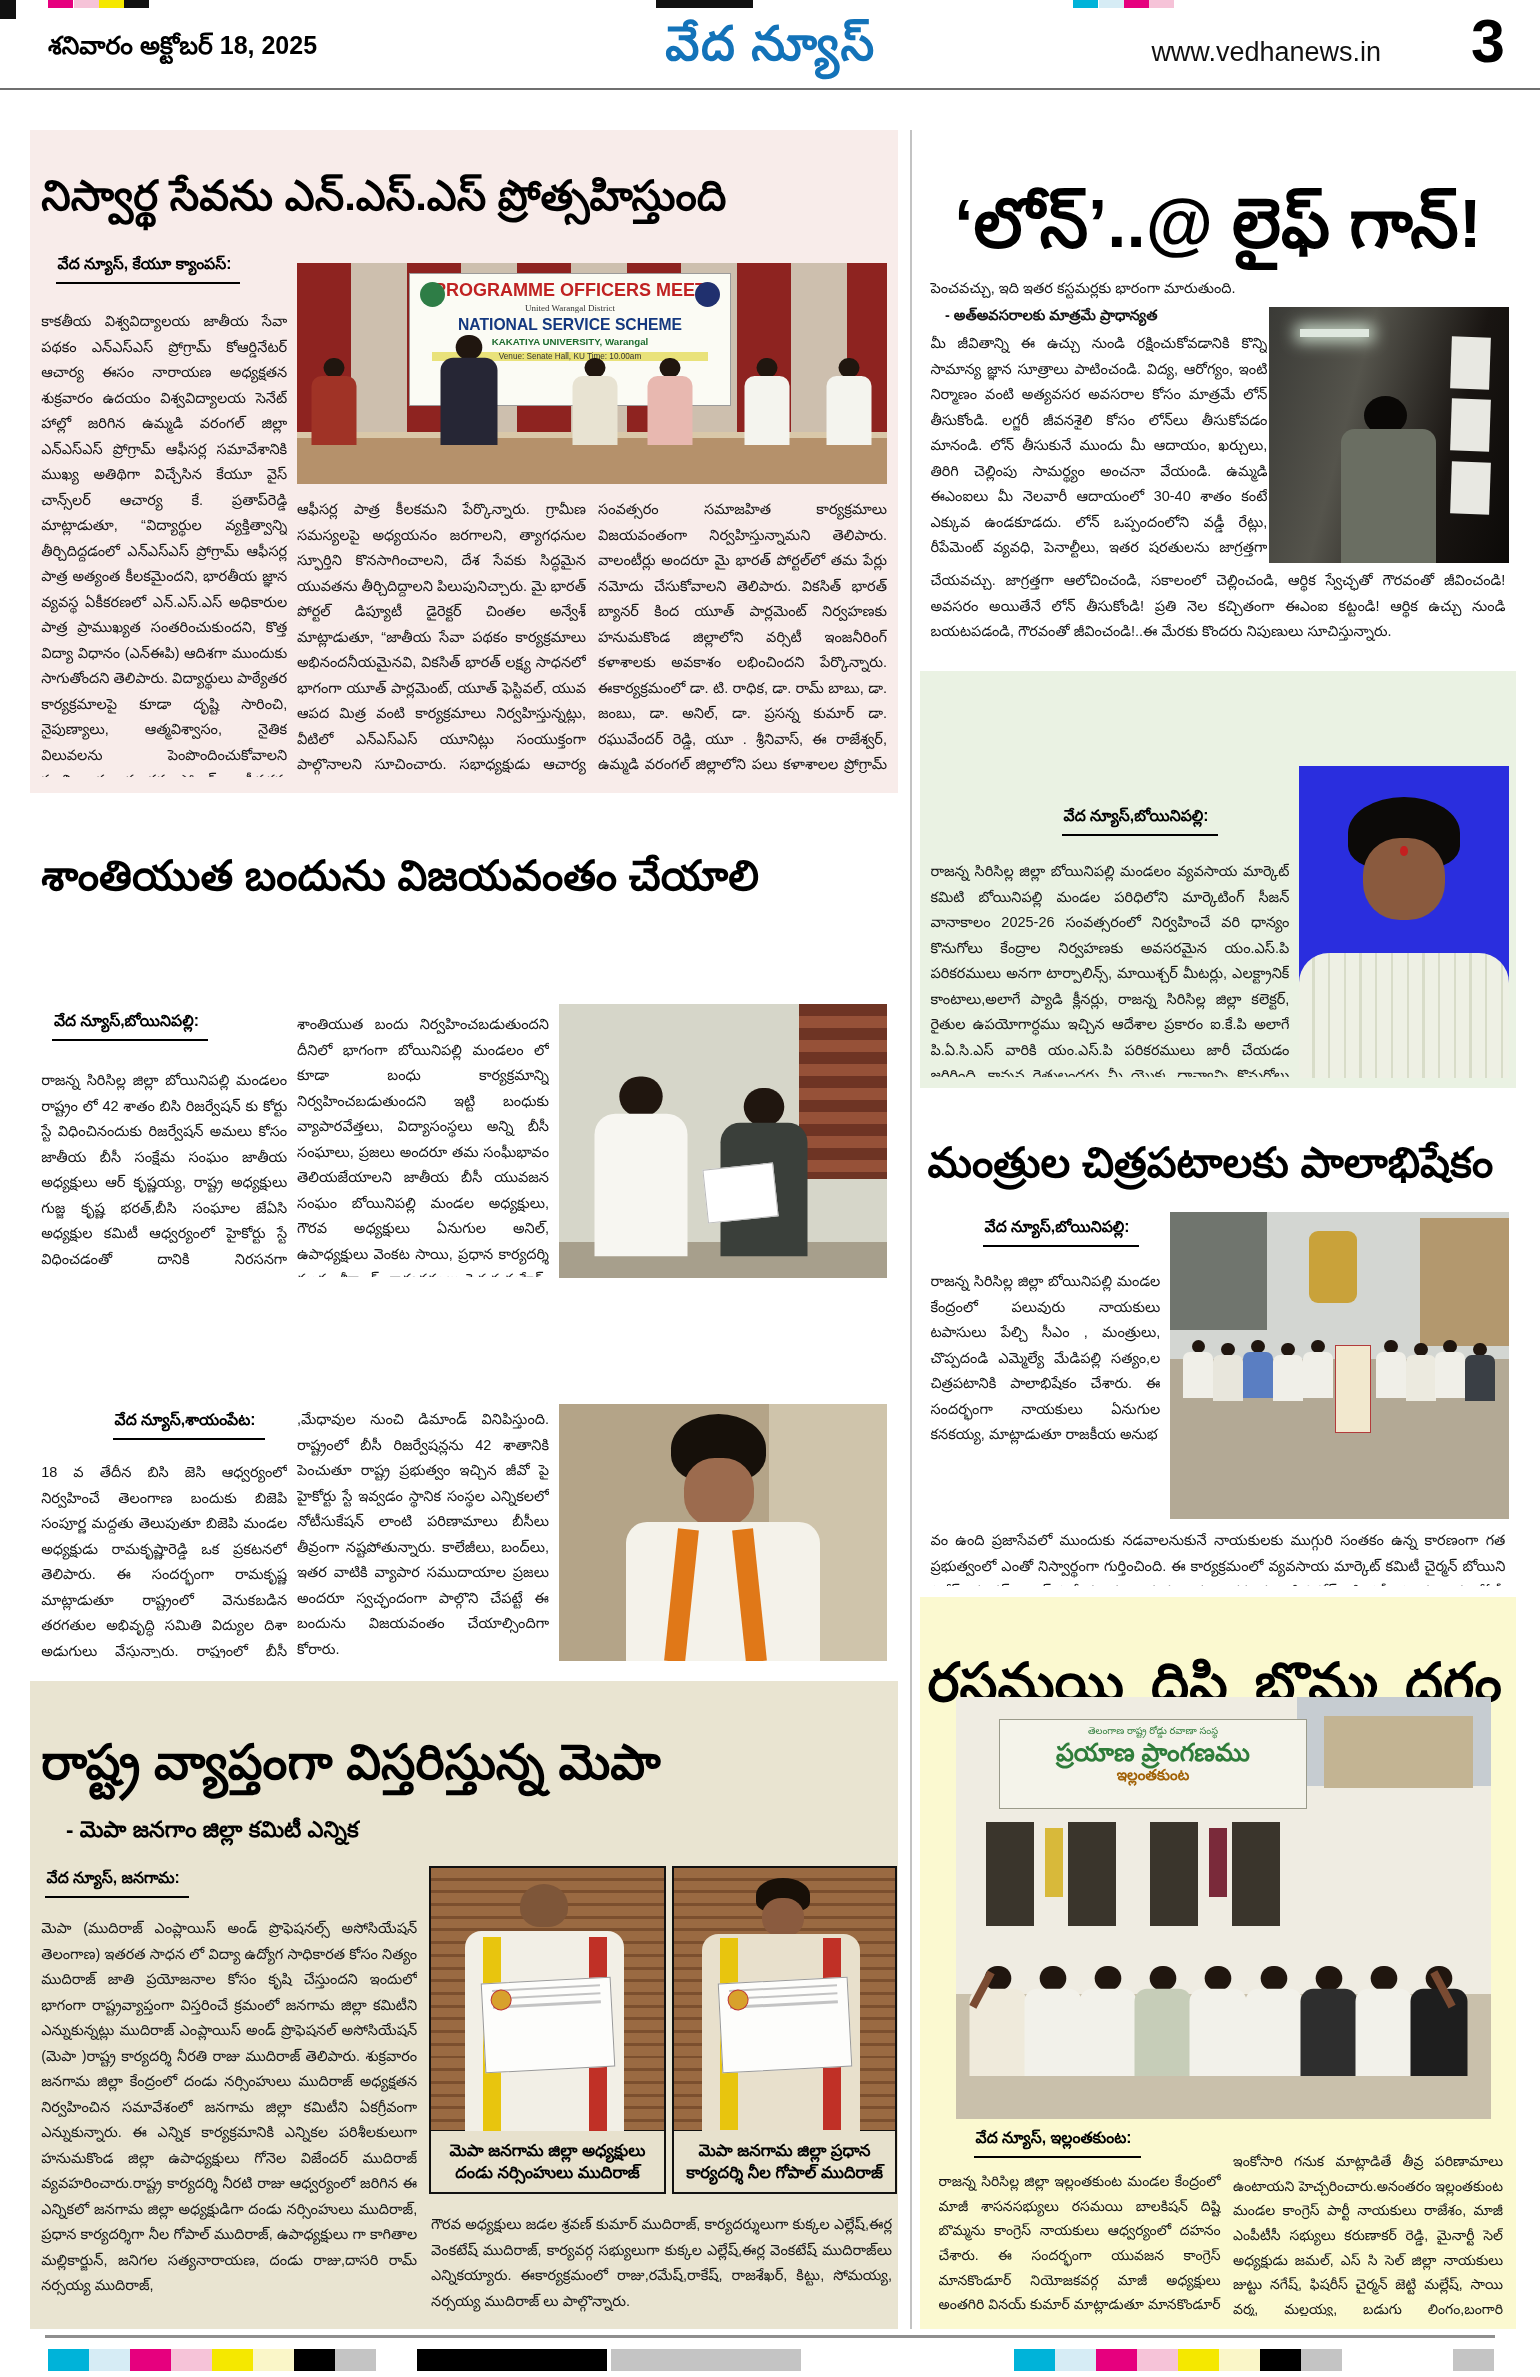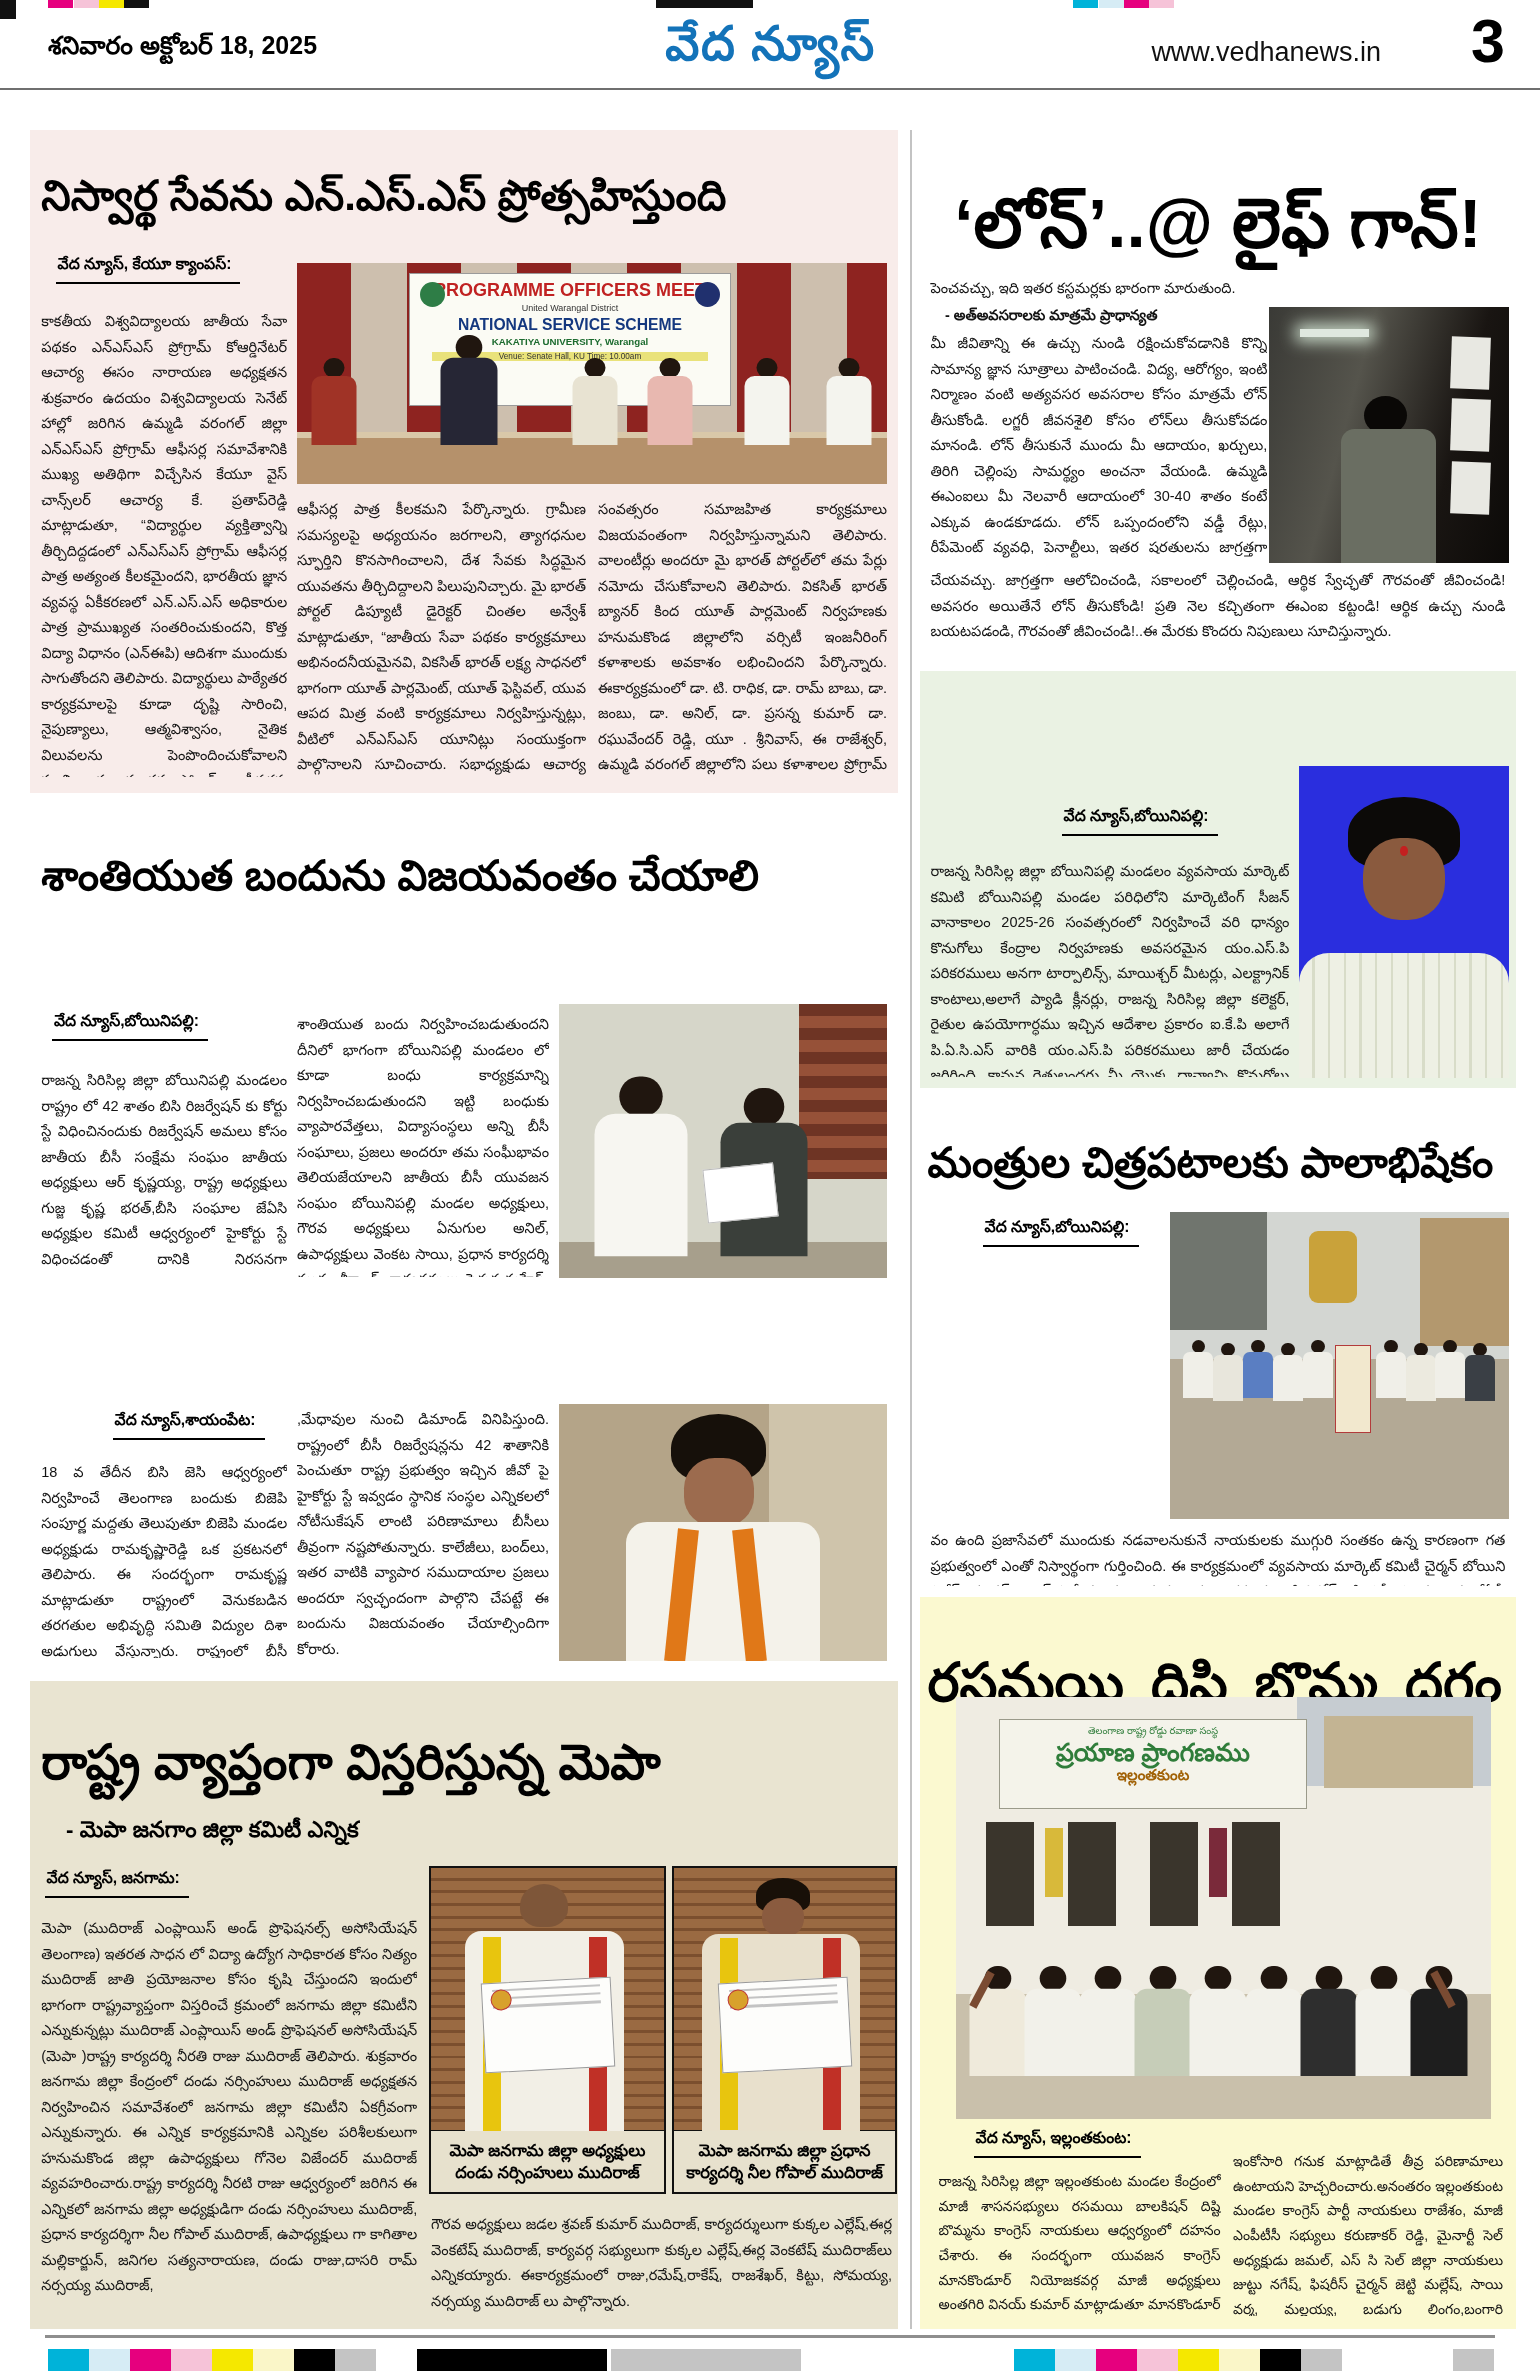--- a/index.html
+++ b/index.html
@@ -33,21 +33,21 @@
               background:#20160f;margin:0 auto;}
   .fg::after{content:"";display:block;width:30px;height:46px;border-radius:6.7px 6.7px 0 0;
              background:var(--shirt,#f1efe6);margin-top:-1.5px;}
   
   .ph-a{background:repeating-linear-gradient(90deg,#8e2320 0 54px,#cdbfae 54px 110px);}
   .ph-a .table{position:absolute;left:0;bottom:0;width:100%;height:46px;
                background:#b5916b;border-top:6.7px solid #d9c8a9;}
   .ph-a .banner{position:absolute;left:112px;top:10.4px;width:320px;height:125px;
                 background:#fbfbf4;border:0.7px solid #9a9a9a;text-align:center;padding-top:6px;}
   .ph-a .b1{color:#c02222;font-weight:bold;font-size:18px;}
-  .ph-a .b2{color:#333;font-size:9px;margin-top:1.5px;}
+  .ph-a .b2{color:#333;font-size:9px;margin-top:1.5px;font-family:Liberation Serif, serif;}
   .ph-a .b3{color:#14387f;font-weight:bold;font-size:15.7px;margin-top:3px;}
   .ph-a .b4{color:#1c6b2f;font-weight:bold;font-size:9.7px;margin-top:2.2px;}
   .ph-a .b5{background:#e9e27a;color:#333;font-size:8.2px;width:86%;margin:4.5px auto 0;}
   .ph-a .emb{position:absolute;top:7.5px;width:25px;height:25px;border-radius:50%;}
   
   .ph-b{background:#d6d6c9;}
   .ph-b .chairs{position:absolute;right:0;top:0;width:88px;height:175px;
       background:repeating-linear-gradient(180deg,#6e3424 0 12px,#965138 12px 24px);}
   .ph-b .floor{position:absolute;left:0;bottom:0;width:100%;height:36px;background:#a79f8c;}
   .ph-b .paper{position:absolute;left:146px;top:162px;width:69px;height:52px;background:#fff;
@@ -230,20 +230,21 @@
       <i class="sq" style="left:64px;top:72px;width:82px;height:82px;background:#8a5a3e;border-radius:45%;"></i>
       <i class="sq" style="left:101px;top:80px;width:7.5px;height:10.4px;background:#c42020;border-radius:50%;"></i>
       <i class="sq" style="left:0;bottom:0;width:210px;height:125px;border-radius:30px 30px 0 0;
                 background:repeating-linear-gradient(90deg,#eef0e4 0 13.4px,#d8dcc8 13.4px 15.7px);"></i>
     </div>
   </section>
 
   <section class="art" style="left:920px;top:1096px;width:596px;height:496px;background:#ffffff;">
     <h1 class="hl" style="left:7.5px;top:15px;right:7.5px;font-size:42px;">మంత్రుల చిత్రపటాలకు పాలాభిషేకం</h1>
     <span class="byline" style="left:63px;top:122px;">వేద న్యూస్,బోయినిపల్లి:</span>
+    <div class="bt" style="left:10.4px;top:173px;width:230px;height:246px;">రాజన్న సిరిసిల్ల జిల్లా బోయినిపల్లి మండల కేంద్రంలో పలువురు నాయకులు టపాసులు పేల్చి సీఎం , మంత్రులు, చొప్పదండి ఎమ్మెల్యే మేడిపల్లి సత్యం,ల చిత్రపటానికి పాలాభిషేకం చేశారు. ఈ సందర్భంగా నాయకులు ఏనుగుల కనకయ్య, మాట్లాడుతూ రాజకీయ అనుభ</div>
     <div class="photo ph-g" style="left:250px;top:116px;width:339px;height:307px;">
       <i class="sq" style="left:0;top:0;width:97px;height:118px;background:#70756e;"></i>
       <i class="sq" style="right:0;top:6px;width:89px;height:128px;background:#b3986e;"></i>
       <i class="sq" style="left:139px;top:19.4px;width:48px;height:72px;background:#c9a23a;border-radius:9px;"></i>
       <div class="road"></div>
       <i class="fg" style="left:13.4px;top:128px;--shirt:#f0efe8;"></i>
       <i class="fg" style="left:43px;top:131px;--shirt:#e8e6dc;"></i>
       <i class="fg" style="left:73px;top:128px;--shirt:#5a7ec2;"></i>
       <i class="fg" style="left:103px;top:131px;--shirt:#f0efe8;"></i>
       <i class="fg" style="left:133px;top:128px;--shirt:#f0efe8;"></i>

